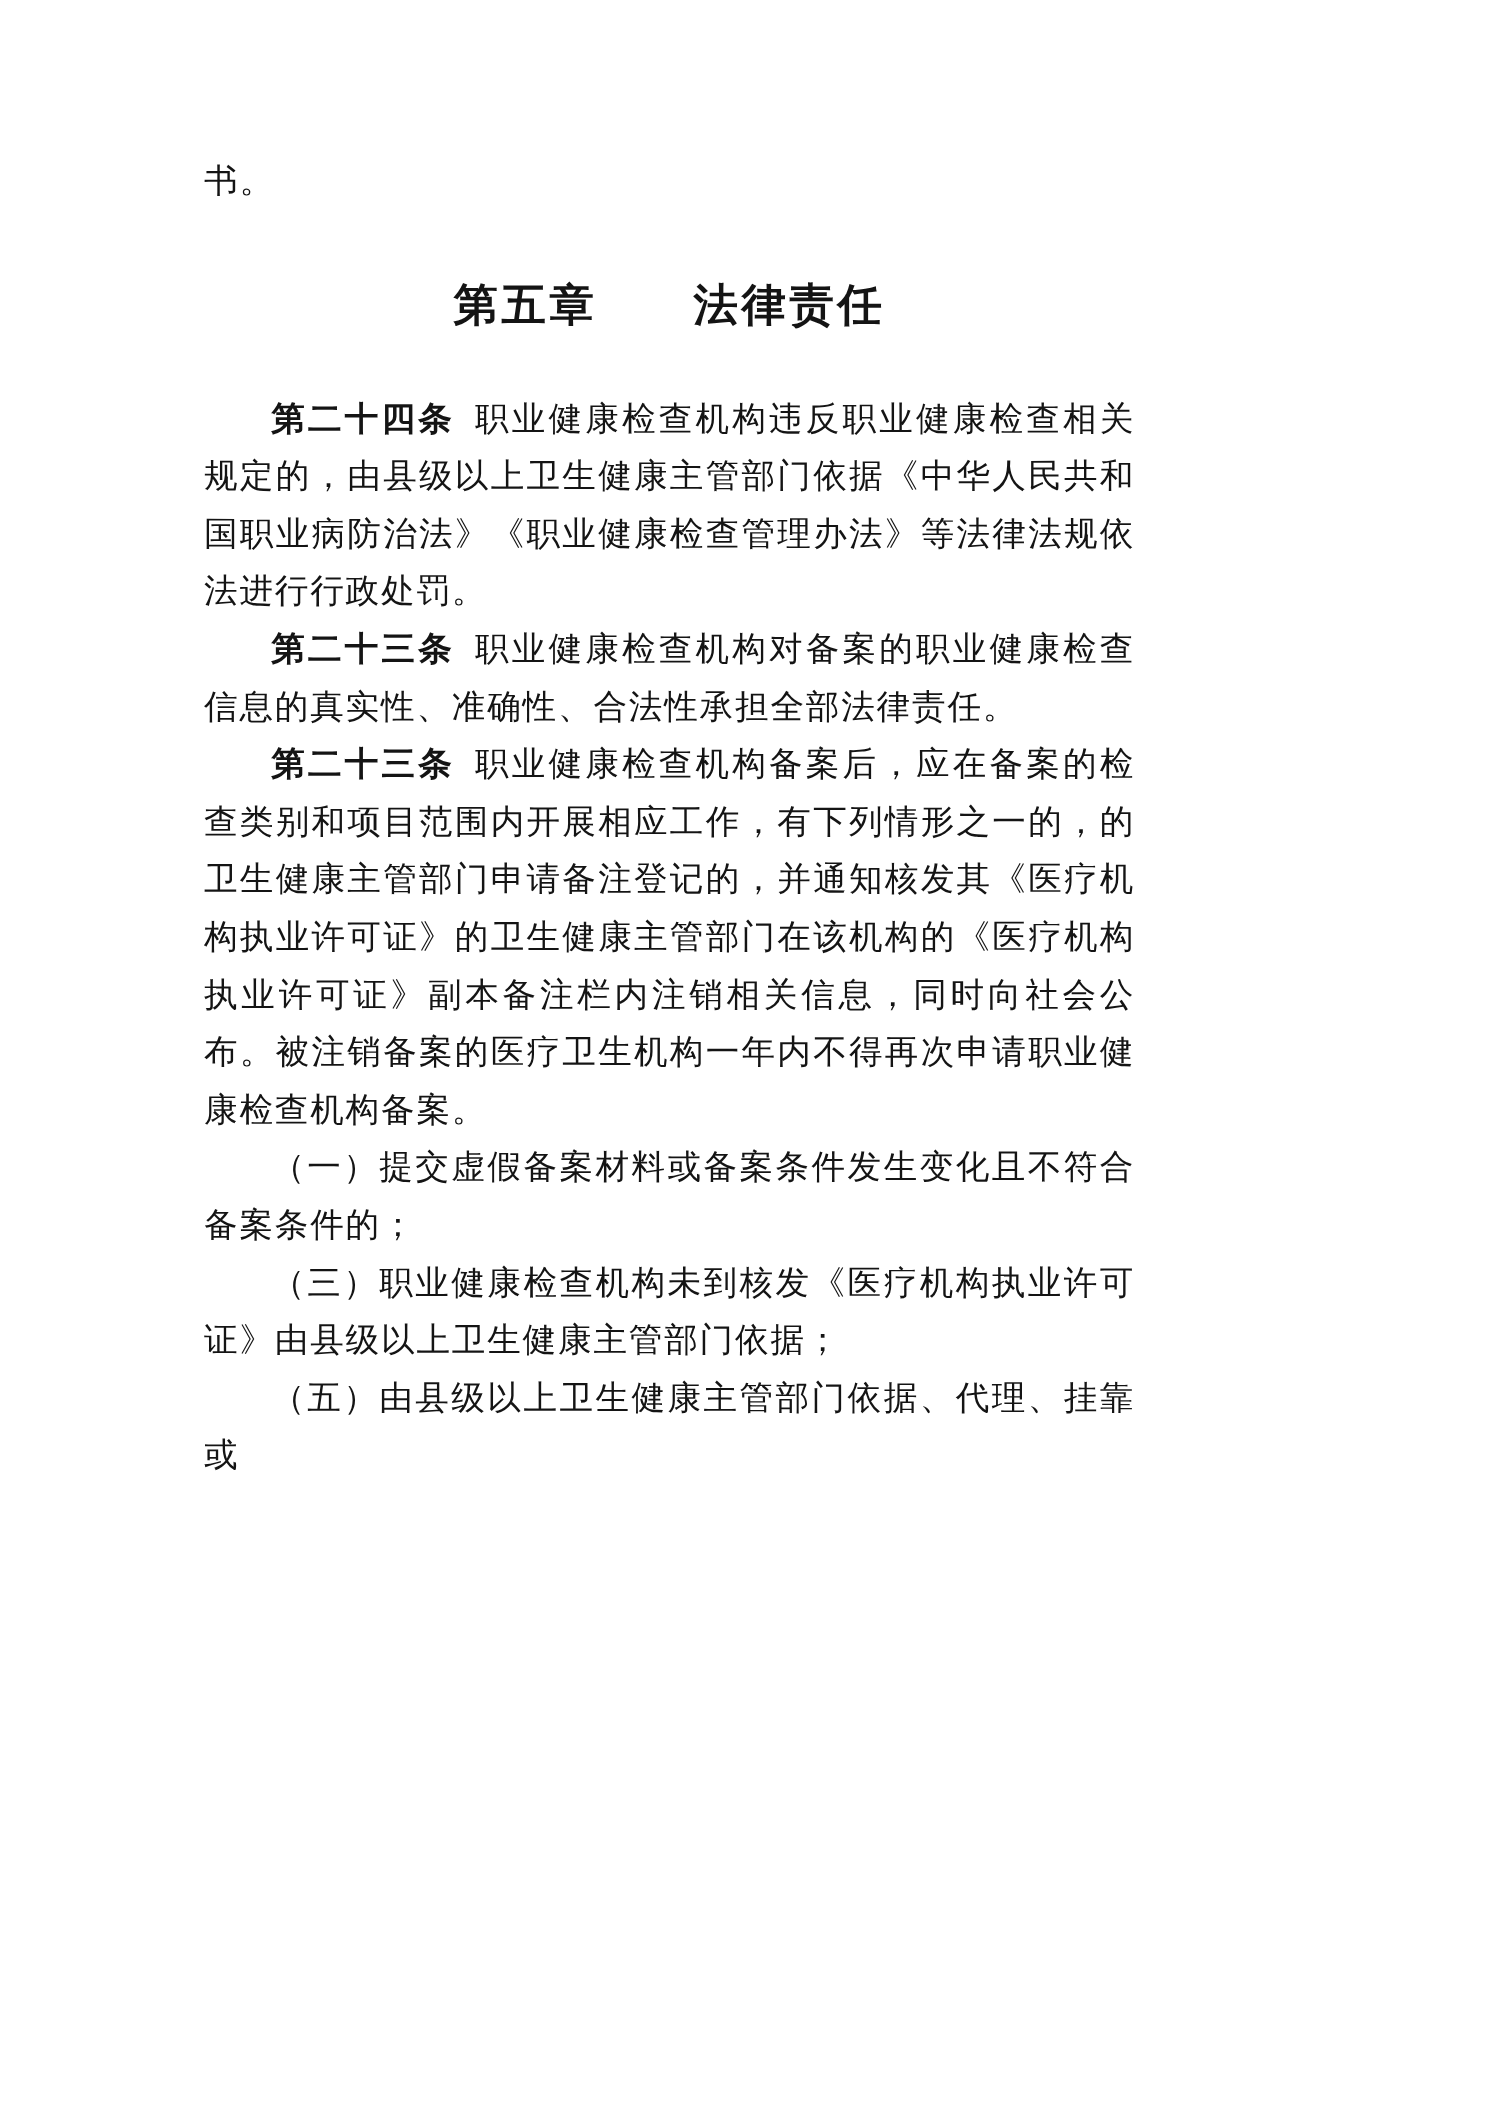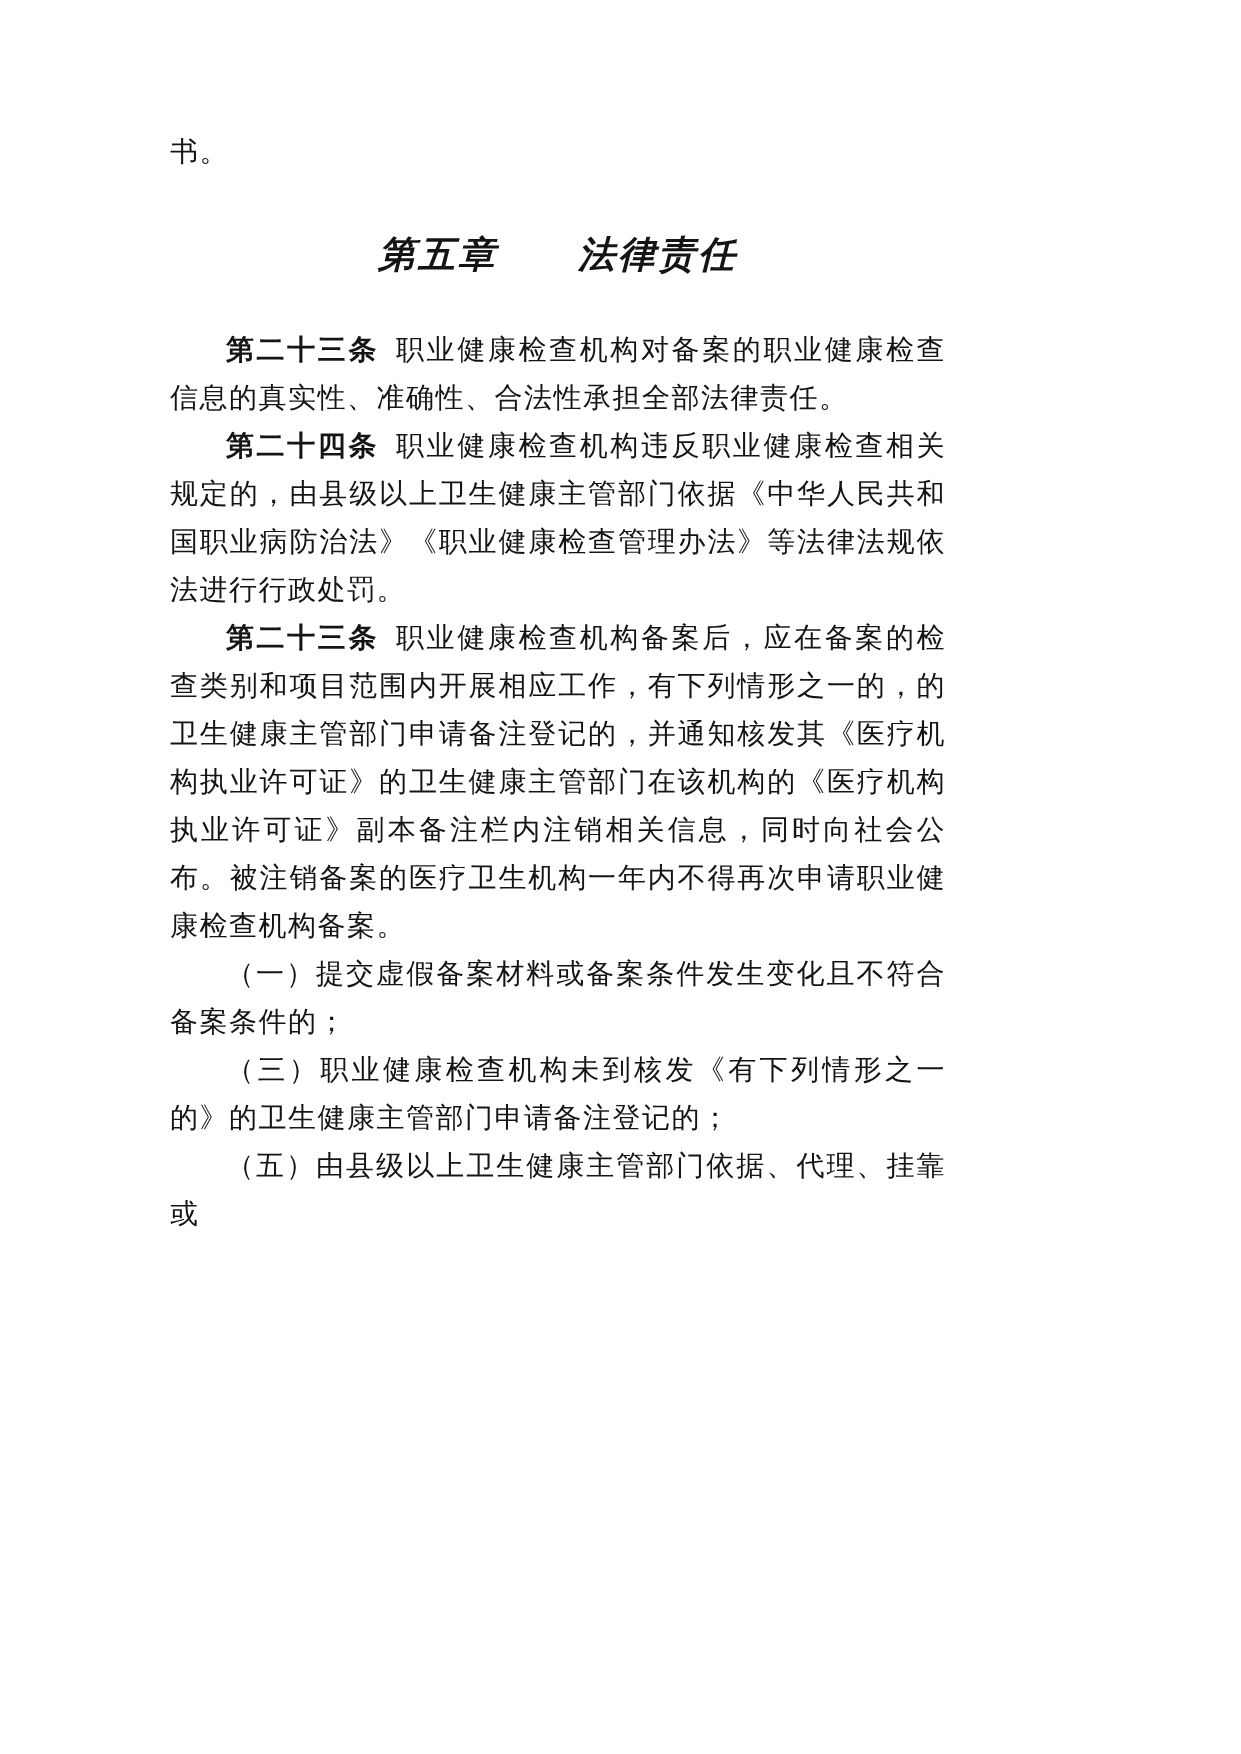--- a/index.html
+++ b/index.html
@@ -44,41 +44,40 @@
     margin-right: 0.6em;
   }
   h1.chapter {
     margin: 56px 0 48px;
     text-align: center;
     font-size: 37px;
     font-weight: bold;
     letter-spacing: 3px;
     line-height: 1.25;
     font-family: "Liberation Sans", "DejaVu Sans", sans-serif;
-    font-style: italic;
   }
 </style>
 </head>
 <body>
 
 <div class="page">
   <div class="content body-text">
 
     <p class="para leading-line"><span>书。</span></p>
 
     <h1 class="chapter">第五章　　法律责任</h1>
 
+    <p class="para"><span class="lead">第二十四条</span><span>职业健康检查机构违反职业健康检查相关规定的，由县级以上卫生健康主管部门依据《中华人民共和国职业病防治法》《职业健康检查管理办法》等法律法规依法进行行政处罚。</span></p>
+
     <p class="para"><span class="lead">第二十三条</span><span>职业健康检查机构对备案的职业健康检查信息的真实性、准确性、合法性承担全部法律责任。</span></p>
-
-    <p class="para"><span class="lead">第二十四条</span><span>职业健康检查机构违反职业健康检查相关规定的，由县级以上卫生健康主管部门依据《中华人民共和国职业病防治法》《职业健康检查管理办法》等法律法规依法进行行政处罚。</span></p>
 
     <p class="para"><span class="lead">第二十三条</span><span>职业健康检查机构备案后，应在备案的检查类别和项目范围内开展相应工作，有下列情形之一的，的卫生健康主管部门申请备注登记的，并通知核发其《医疗机构执业许可证》的卫生健康主管部门在该机构的《医疗机构执业许可证》副本备注栏内注销相关信息，同时向社会公布。被注销备案的医疗卫生机构一年内不得再次申请职业健康检查机构备案。</span></p>
 
     <p class="para"><span class="lead"></span><span>（一）提交虚假备案材料或备案条件发生变化且不符合备案条件的；</span></p>
 
 
-    <p class="para"><span class="lead"></span><span>（三）职业健康检查机构未到核发《有下列情形之一的》的卫生健康主管部门申请备注登记的；</span></p>
+    <p class="para"><span class="lead"></span><span>（三）职业健康检查机构未到核发《医疗机构执业许可证》由县级以上卫生健康主管部门依据；</span></p>
 
 
     <p class="para"><span class="lead"></span><span>（五）由县级以上卫生健康主管部门依据、代理、挂靠或</span></p>
 
   </div>
 </div>
 
 </body></html>

